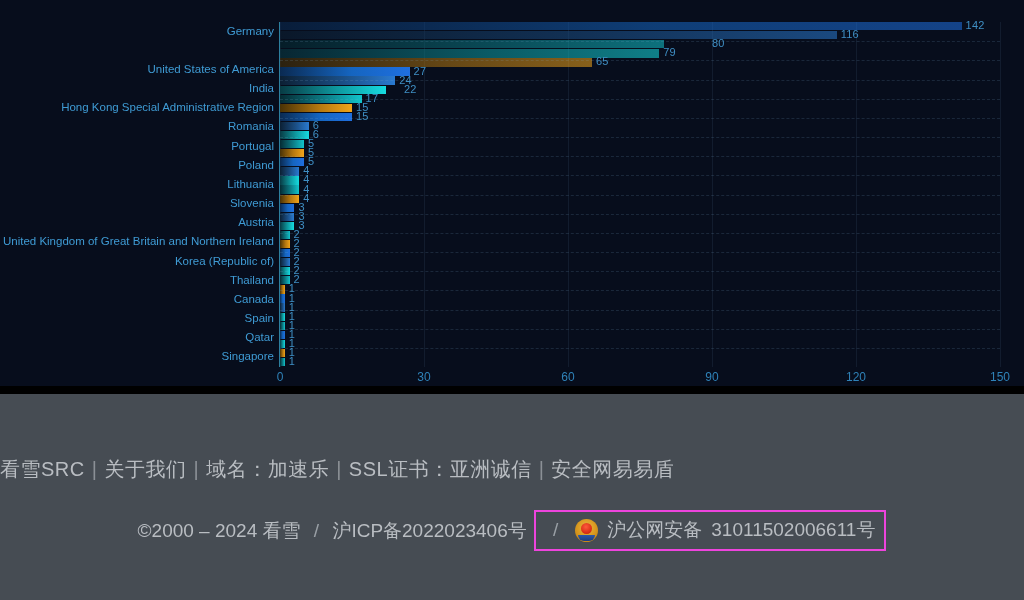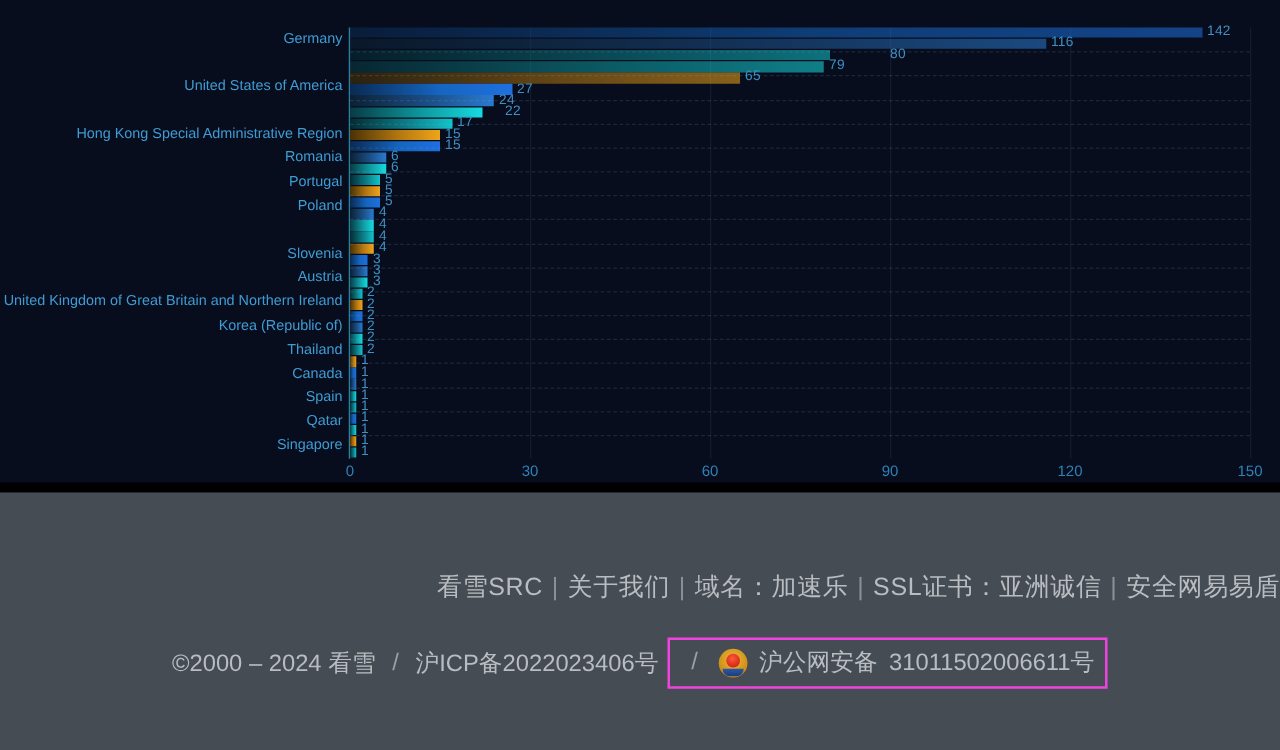--- a/index.html
+++ b/index.html
@@ -72,21 +72,21 @@
     position:absolute;left:0;top:386px;width:1024px;height:8px;background:#000;
   }
 
   
   .footer{
     position:absolute;left:0;top:394px;width:1024px;height:206px;
     background:#464c53;
   }
   .footer-links{
     position:absolute;left:0;top:62px;width:1024px;
-    text-align:right;
+    text-align:left;
     font-size:20px;color:#b9bdc2;
     letter-spacing:.5px;
     white-space:nowrap;
   }
   .footer-links .sep{color:#8b9096;padding:0 7px;font-weight:300;}
   .footer-links a{color:#b9bdc2;text-decoration:none;}
   .footer-copy{
     position:absolute;left:0;top:116px;width:1024px;
     text-align:center;font-size:19px;color:#b9bdc2;
     white-space:nowrap;
@@ -222,24 +222,26 @@
           <div class="hgrid" style="top: 230px;"></div>
           <div class="hgrid" style="top: 249.167px;"></div>
           <div class="hgrid" style="top: 268.333px;"></div>
           <div class="hgrid" style="top: 287.5px;"></div>
           <div class="hgrid" style="top: 306.667px;"></div>
           <div class="hgrid" style="top: 325.833px;"></div>
         </div>
     <div class="cat-wrap" id="cat-wrap">
           <div class="cat-row" style="top: 2.58333px;">Germany</div>
           <div class="cat-row" style="top: 40.9167px;">United States of America</div>
+          <div class="cat-row" style="top: 60.0833px;">India</div>
           <div class="cat-row" style="top: 79.25px;">Hong Kong Special Administrative Region</div>
           <div class="cat-row" style="top: 98.4167px;">Romania</div>
           <div class="cat-row" style="top: 117.583px;">Portugal</div>
           <div class="cat-row" style="top: 136.75px;">Poland</div>
+          <div class="cat-row" style="top: 155.917px;">Lithuania</div>
           <div class="cat-row" style="top: 175.083px;">Slovenia</div>
           <div class="cat-row" style="top: 194.25px;">Austria</div>
           <div class="cat-row" style="top: 213.417px;">United Kingdom of Great Britain and Northern Ireland</div>
           <div class="cat-row" style="top: 232.583px;">Korea (Republic of)</div>
           <div class="cat-row" style="top: 251.75px;">Thailand</div>
           <div class="cat-row" style="top: 270.917px;">Canada</div>
           <div class="cat-row" style="top: 290.083px;">Spain</div>
           <div class="cat-row" style="top: 309.25px;">Qatar</div>
           <div class="cat-row" style="top: 328.417px;">Singapore</div>
         </div>

